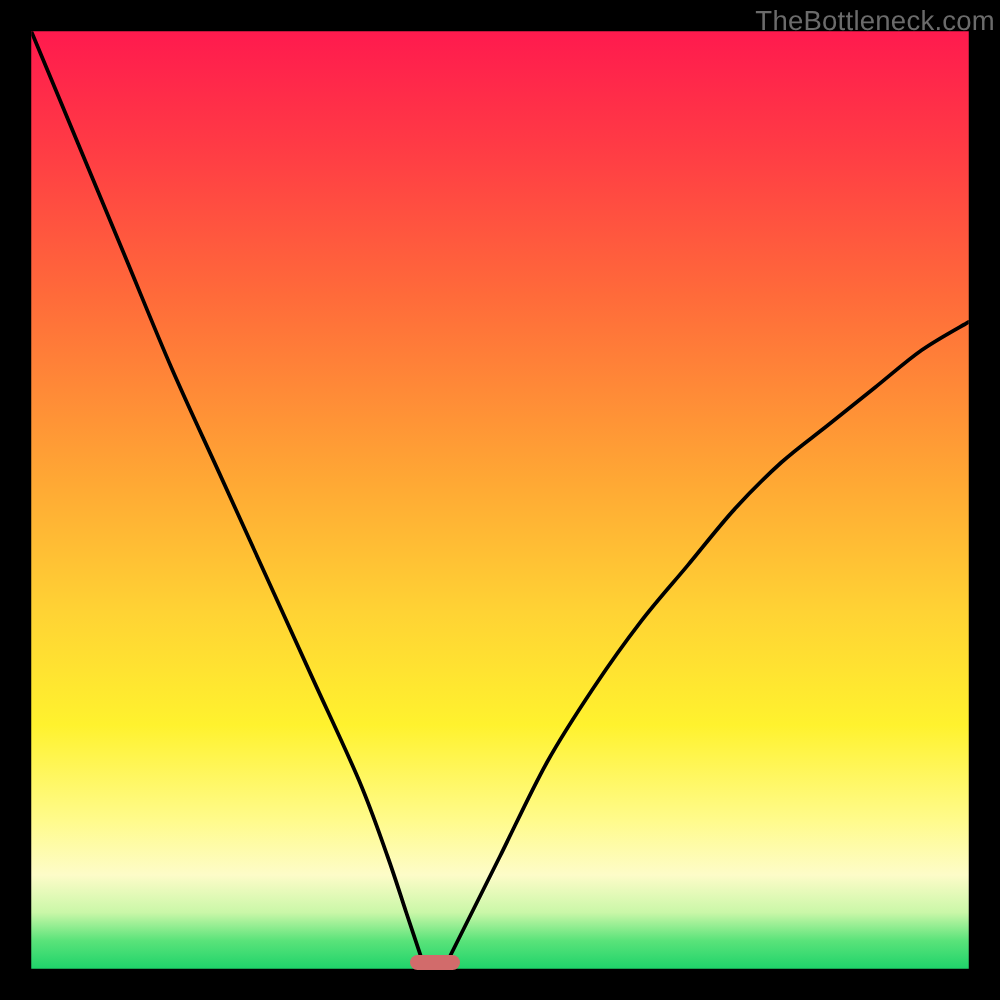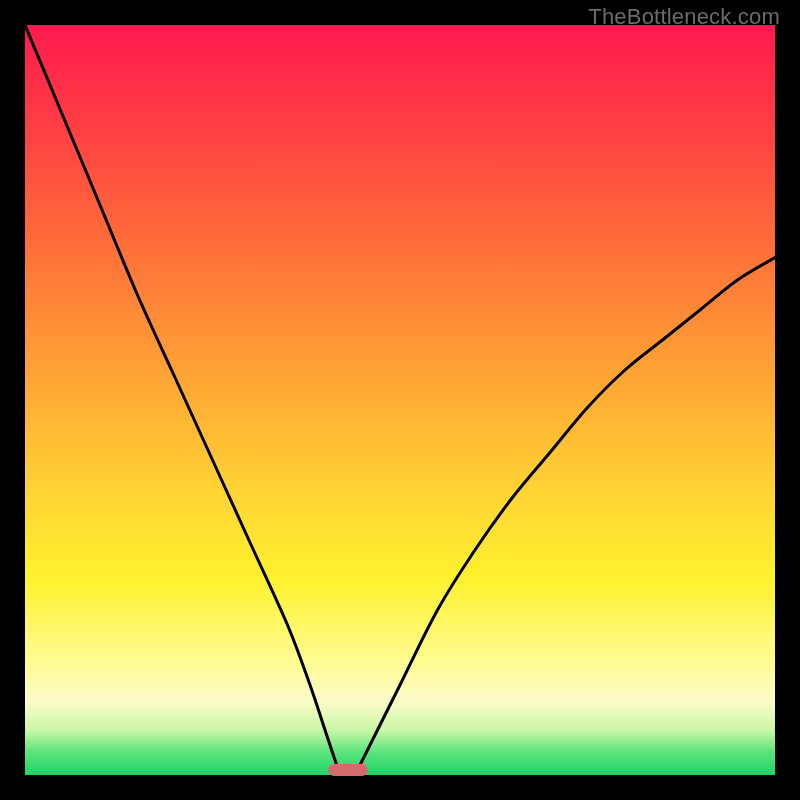--- a/index.html
+++ b/index.html
@@ -37,21 +37,21 @@
       #fffb8a 84%,
       #fdfcc8 90%,
       #caf7a8 94%,
       #5ae37a 97%,
       #1fd36a 100%
     );
   }
   .watermark {
     position: absolute;
     top: 4px;
-    right: 20px;
+    right: 4px;
     color: #6b6b6b;
     font-size: 22px;
     font-weight: 500;
     letter-spacing: 0.2px;
     user-select: none;
     margin-left: 32px;
   }
   svg.curves {
     position: absolute;
     left: 0;

